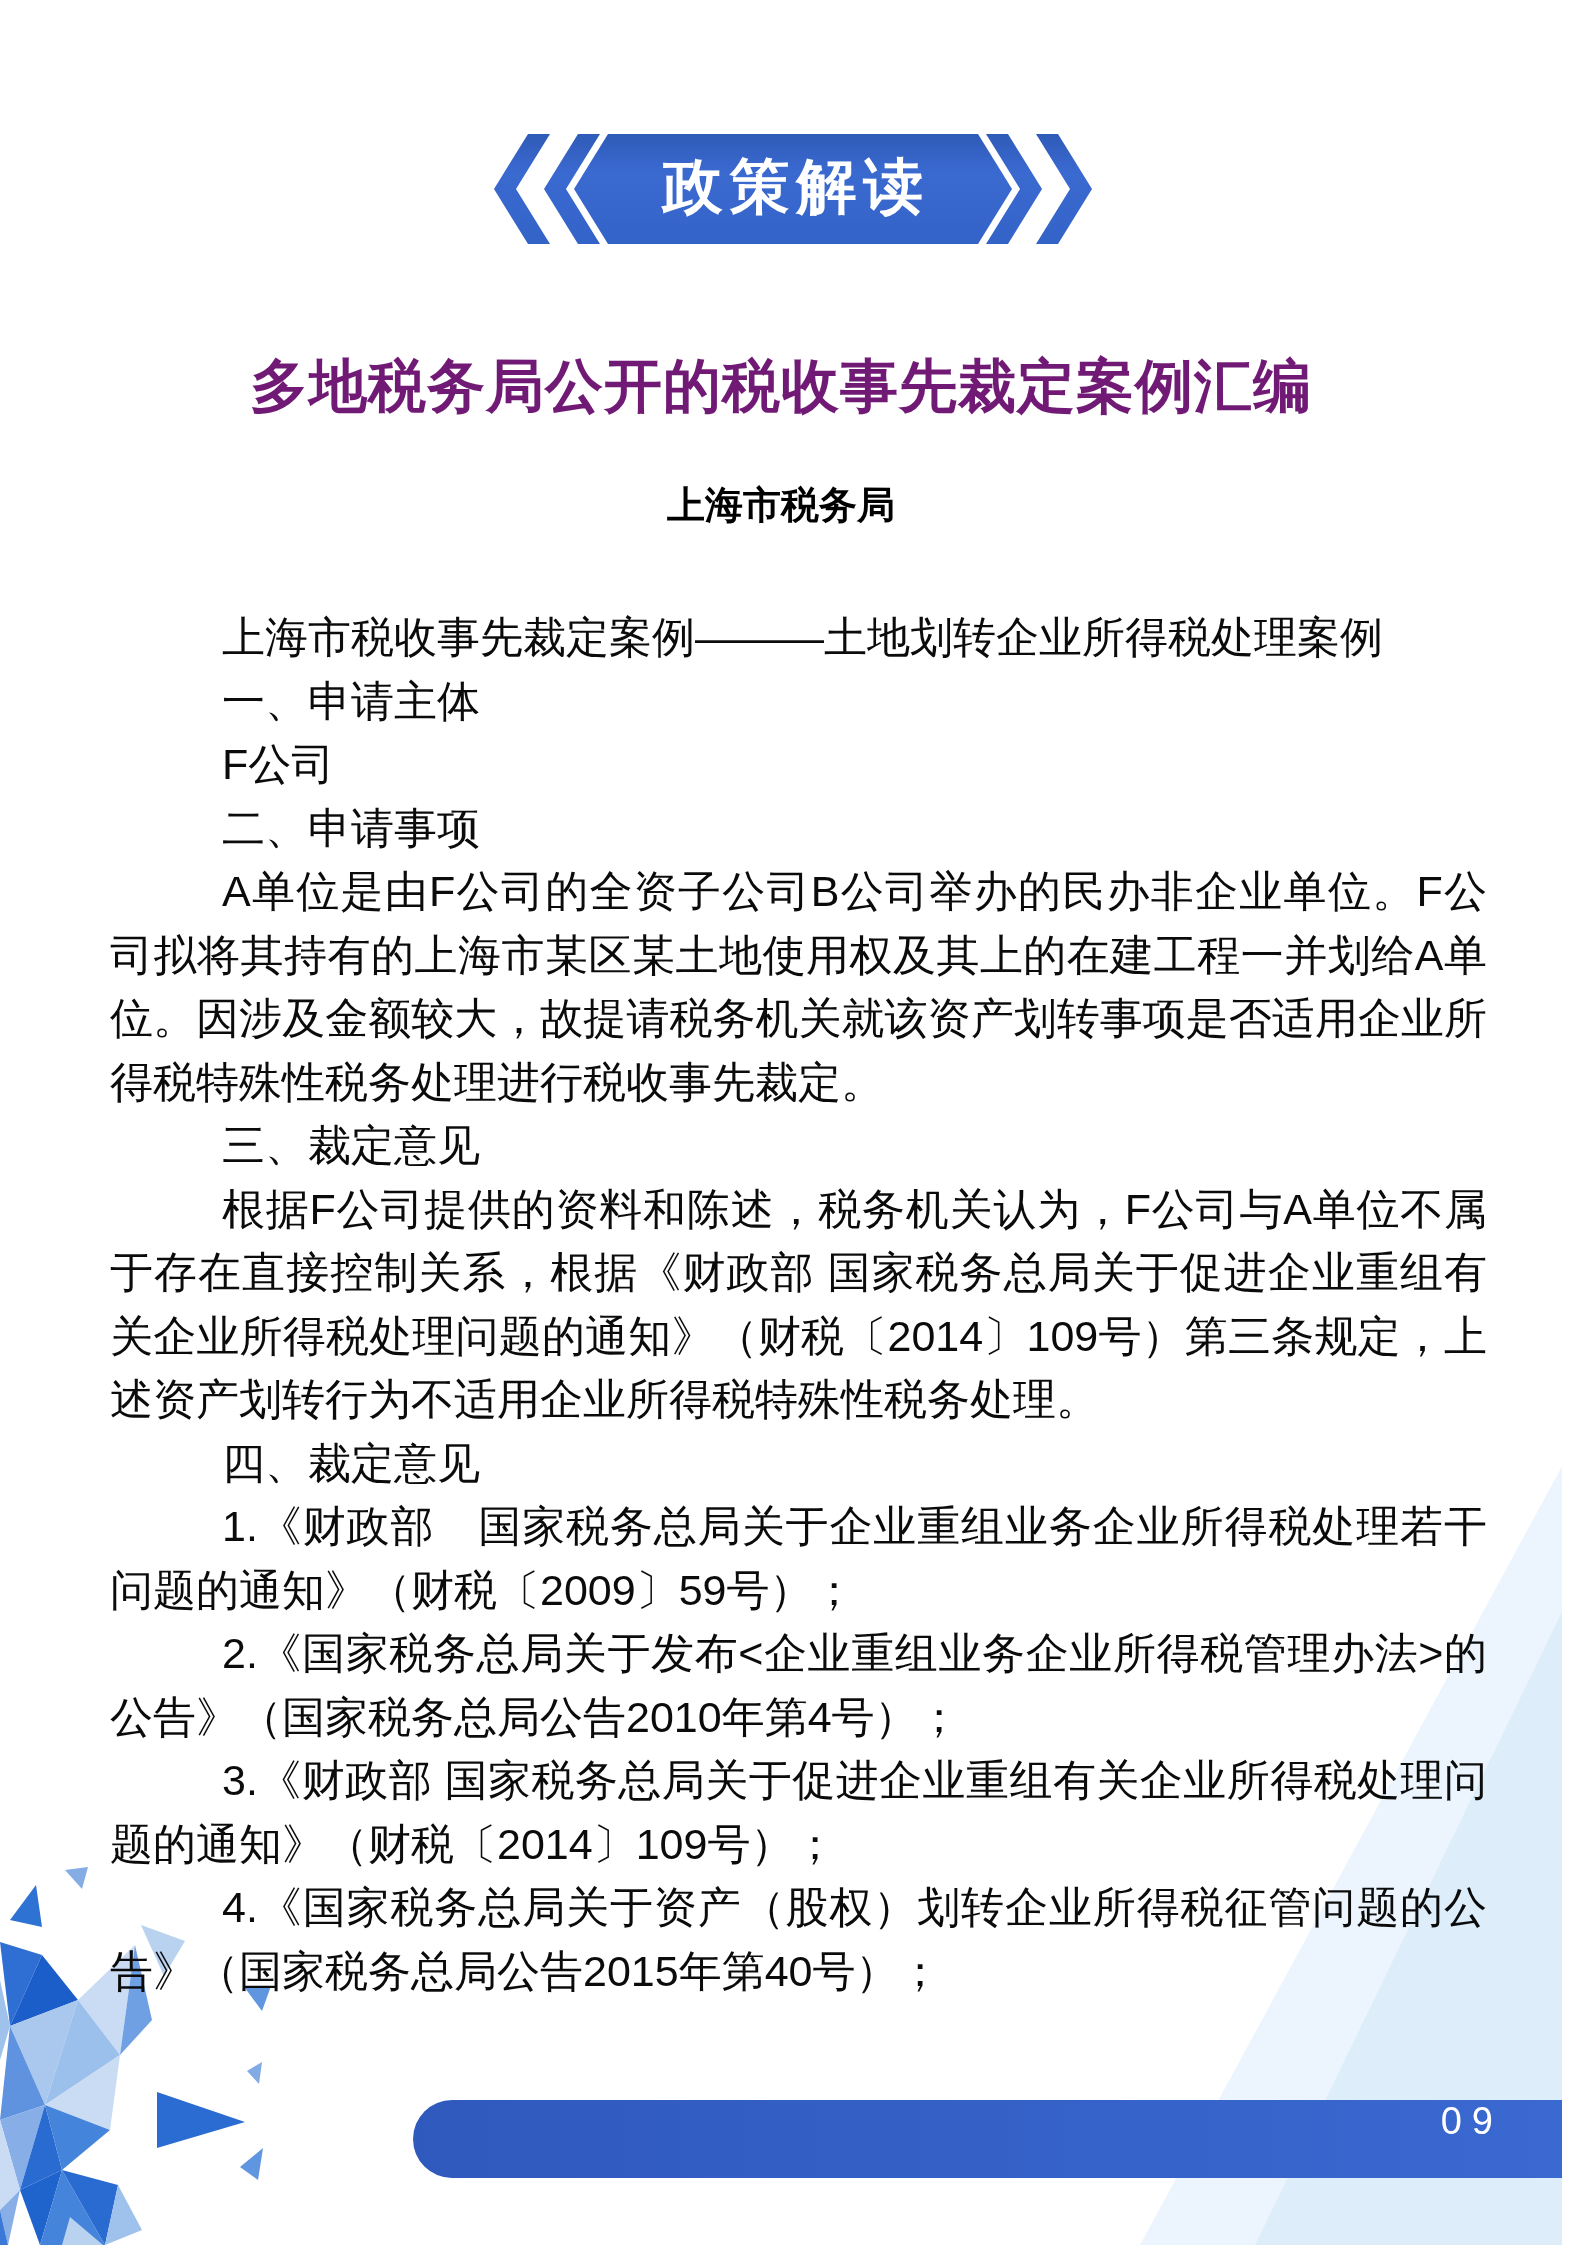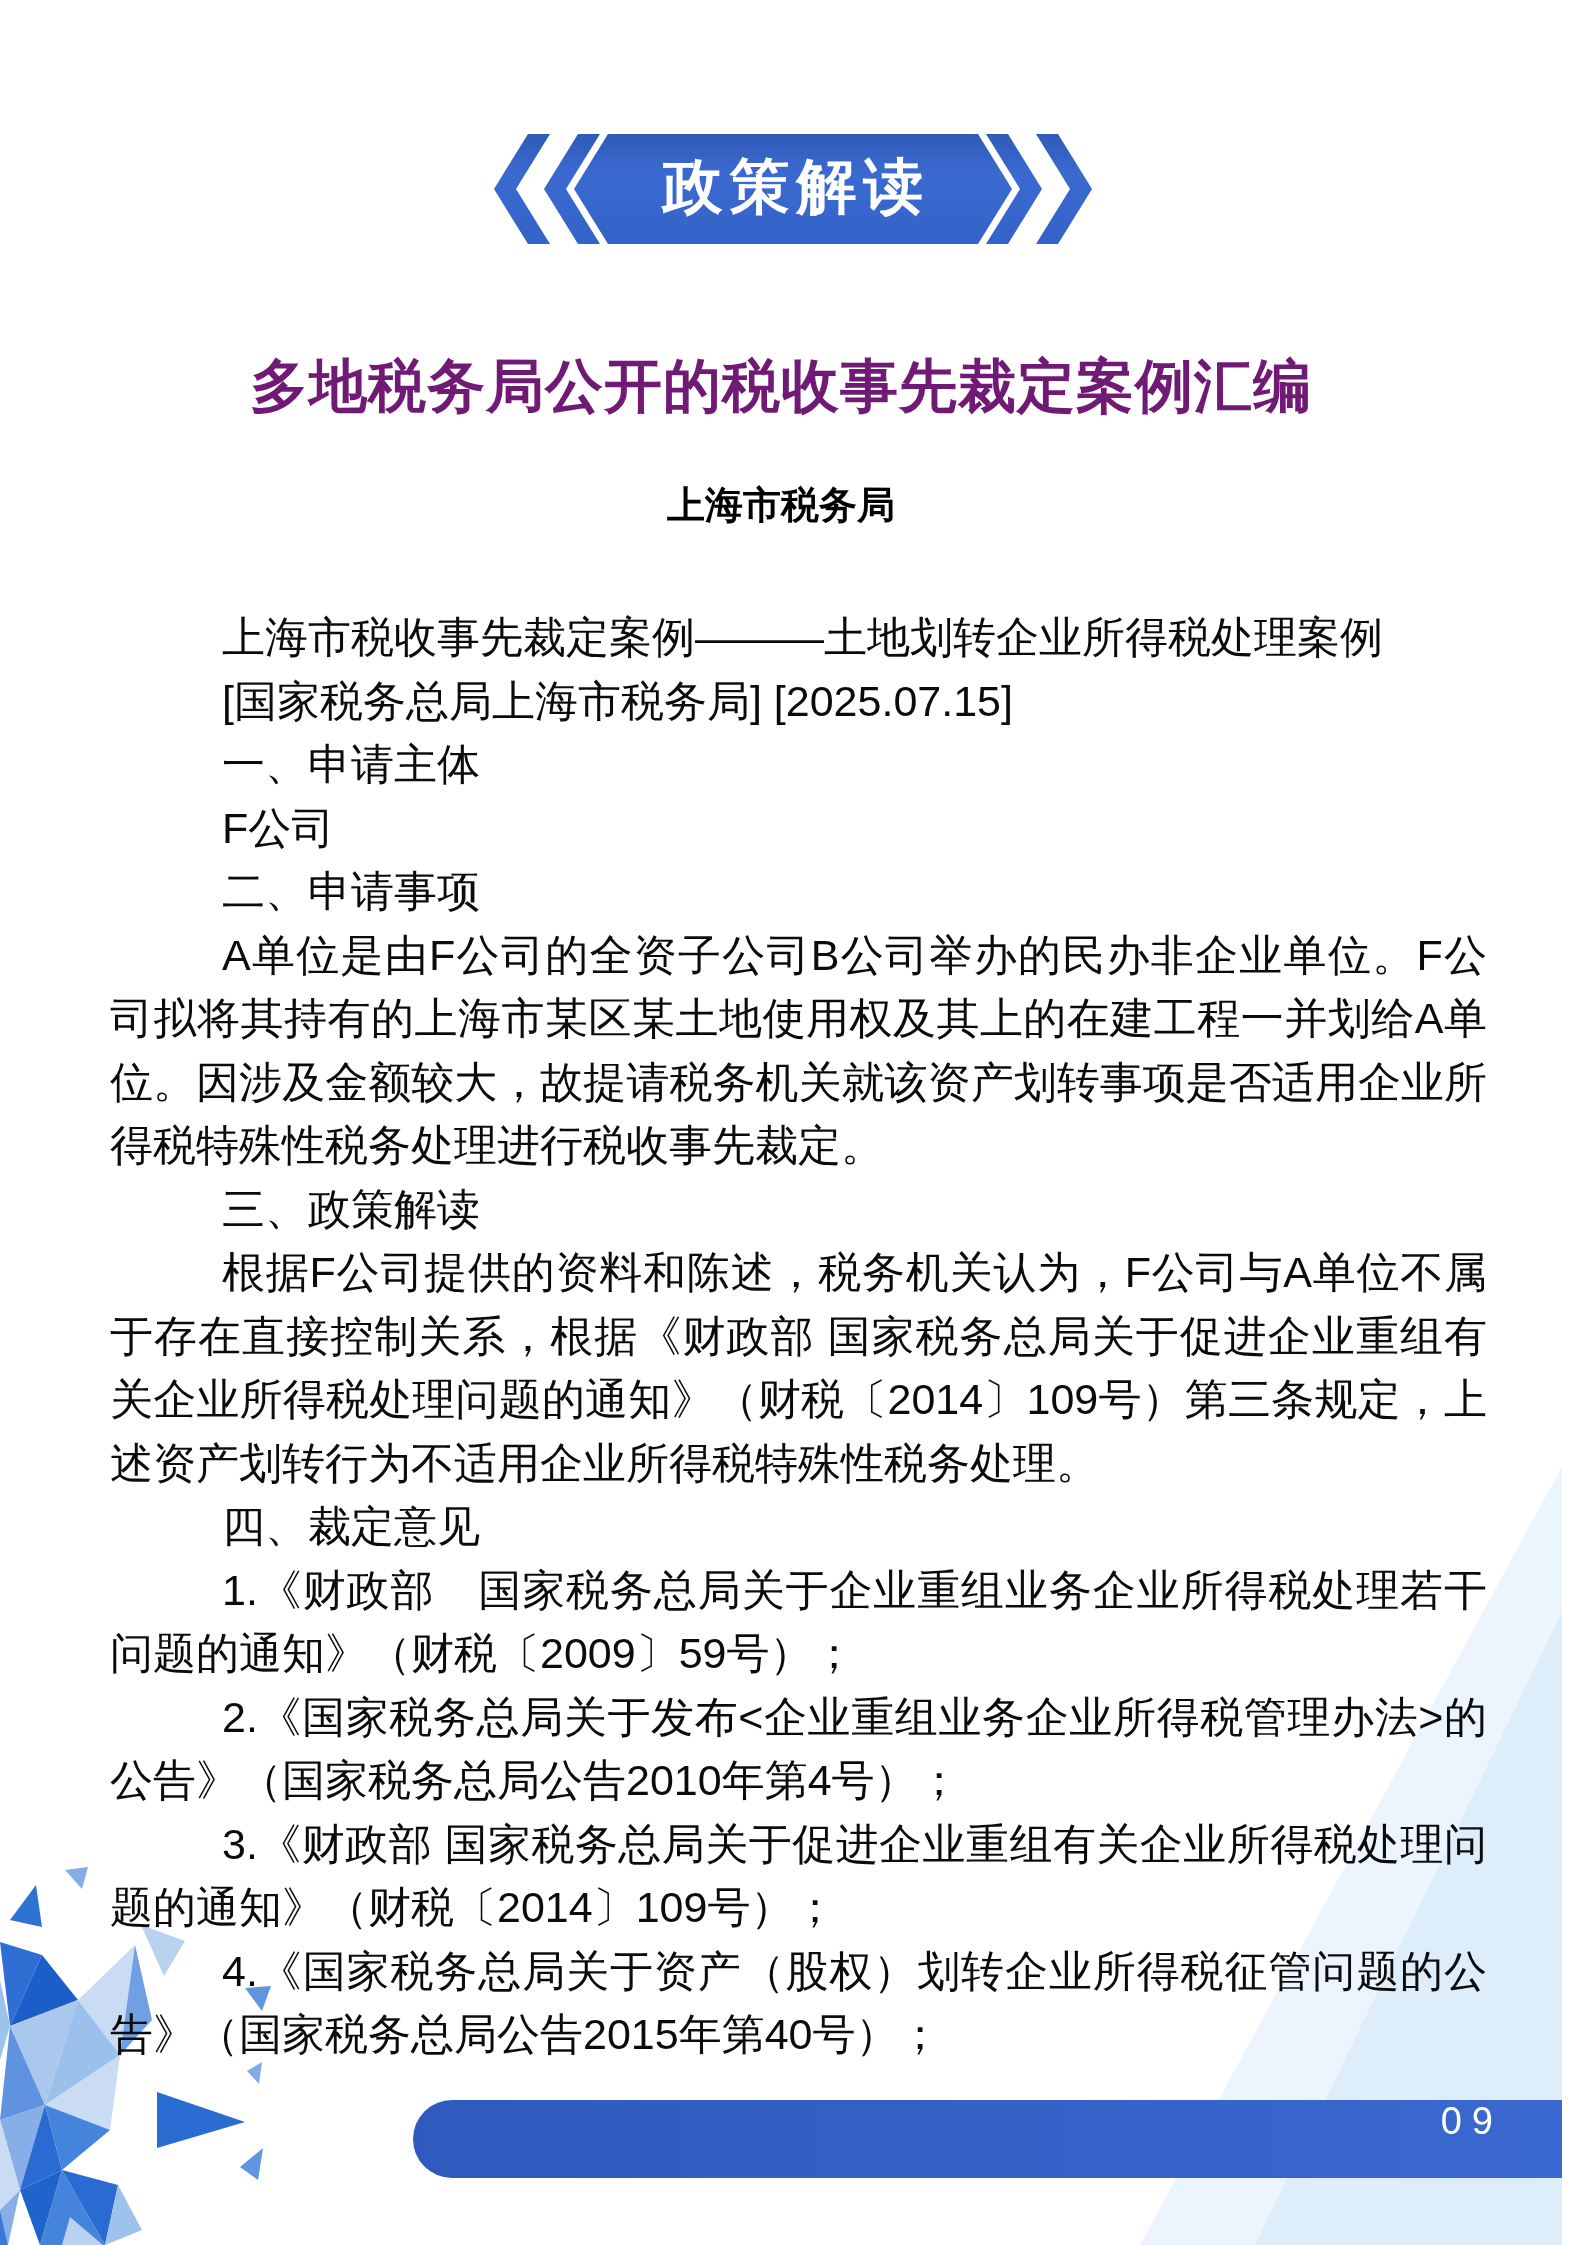--- a/index.html
+++ b/index.html
@@ -113,26 +113,25 @@
       <polygon points="567,0 545,0 579,55 545,110 567,110 601,55" fill="url(#bgrad)"></polygon>
     </svg>
     <span class="banner-label">政策解读</span>
   </div>
 
   <div class="doc-title">多地税务局公开的税收事先裁定案例汇编</div>
   <div class="doc-subtitle">上海市税务局</div>
 
   <div class="doc-body">
     <p>上海市税收事先裁定案例———土地划转企业所得税处理案例</p>
-    <p>[国家税务总局上海市税务局] [2025.07.15]</p>
     <p>一、申请主体</p>
     <p>F公司</p>
     <p>二、申请事项</p>
     <p>A单位是由F公司的全资子公司B公司举办的民办非企业单位。F公司拟将其持有的上海市某区某土地使用权及其上的在建工程一并划给A单位。因涉及金额较大，故提请税务机关就该资产划转事项是否适用企业所得税特殊性税务处理进行税收事先裁定。</p>
-    <p>三、政策解读</p>
+    <p>三、裁定意见</p>
     <p>根据F公司提供的资料和陈述，税务机关认为，F公司与A单位不属于存在直接控制关系，根据《财政部 国家税务总局关于促进企业重组有关企业所得税处理问题的通知》（财税〔2014〕109号）第三条规定，上述资产划转行为不适用企业所得税特殊性税务处理。</p>
     <p>四、裁定意见</p>
     <p>1.《财政部　国家税务总局关于企业重组业务企业所得税处理若干问题的通知》（财税〔2009〕59号）；</p>
     <p>2.《国家税务总局关于发布&lt;企业重组业务企业所得税管理办法&gt;的公告》（国家税务总局公告2010年第4号）；</p>
     <p>3.《财政部 国家税务总局关于促进企业重组有关企业所得税处理问题的通知》（财税〔2014〕109号）；</p>
     <p>4.《国家税务总局关于资产（股权）划转企业所得税征管问题的公告》（国家税务总局公告2015年第40号）；</p>
   </div>
 
   <div class="footer-bar">
     <span class="page-number">09</span>

